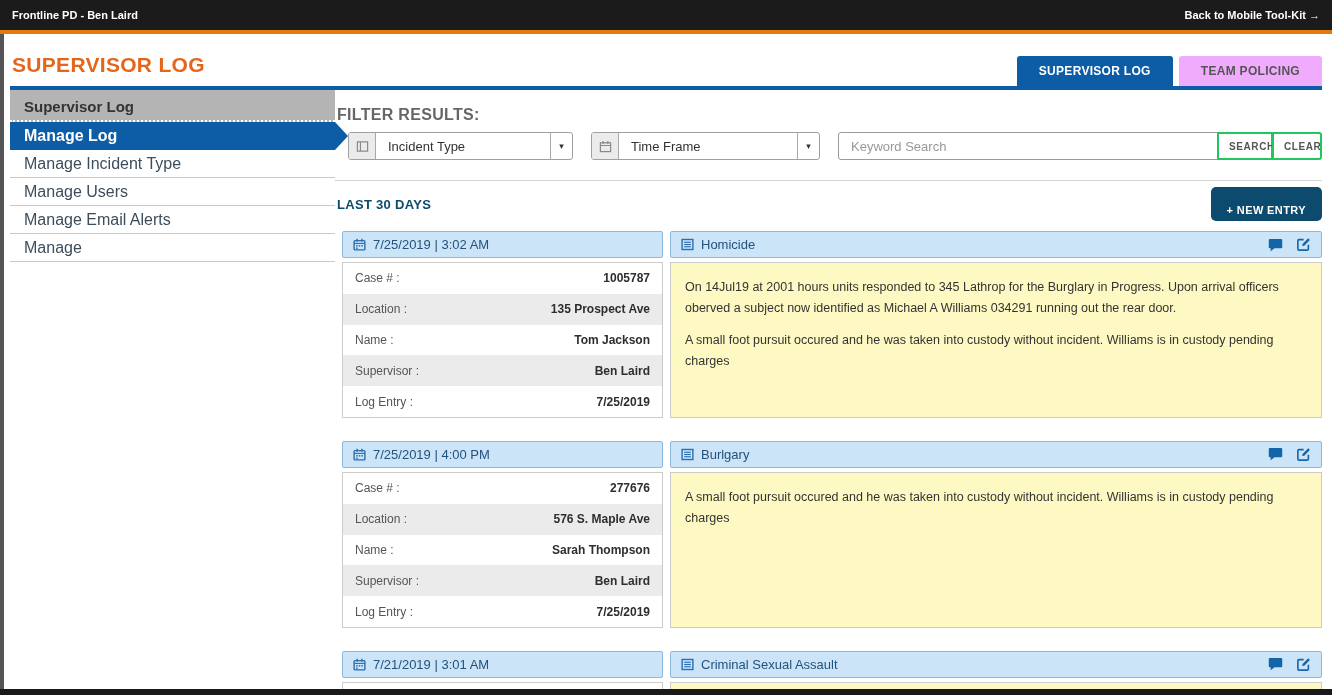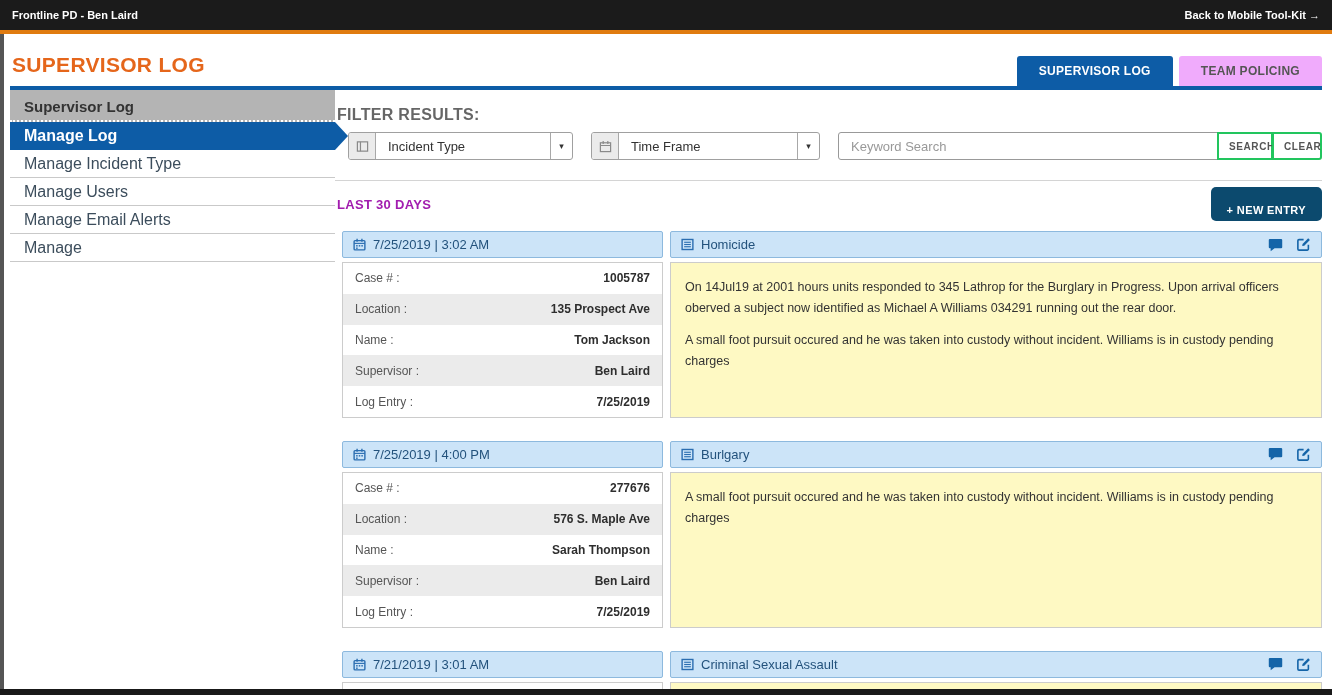--- a/index.html
+++ b/index.html
@@ -46,21 +46,21 @@
   .sel-arrow { width:22px; border-left:1px solid #a8a8a8; display:flex; align-items:center; justify-content:center; font-size:9px; color:#333; }
   .search-group { flex:1; display:flex; height:28px; }
   .search-input { flex:1; border:1px solid #999; border-radius:3px 0 0 3px; padding:0 12px; font-size:13px; color:#333; font-family:"Liberation Sans", sans-serif; outline:none; }
   .search-input::placeholder { color:#999; }
   .btn-flat { border:2px solid #22c55e; background:#fff; color:#555; font-size:10px; font-weight:bold; letter-spacing:.6px; padding:0 10px; cursor:pointer; font-family:"Liberation Sans", sans-serif; }
   .btn-search { margin-left:-1px; width:56px; }
   .btn-clear { margin-left:-1px; width:50px; border-radius:0 3px 3px 0; }
 
   .divider { height:1px; background:#d4d4d4; margin-top:20px; }
   .results-bar { display:flex; align-items:center; justify-content:space-between; margin-top:10px; height:26px; }
-  .range-label { margin-left:2px; color:#a21caf; font-size:13px; font-weight:bold; letter-spacing:.3px; }
+  .range-label { margin-left:2px; color:#0c4a6e; font-size:13px; font-weight:bold; letter-spacing:.3px; }
   .new-entry-btn { background:#0c4a6e; color:#fff; border:none; border-radius:5px; height:25px; padding:17px 16px; font-size:11px; font-weight:bold; letter-spacing:.4px; cursor:pointer; font-family:"Liberation Sans", sans-serif; }
 
   
   .entries { margin:14px 0 0 7px; }
   .entry { display:flex; flex-direction:column; margin-bottom:23px; }
   .entry-row { display:flex; }
   .entry-left { width:321px; flex:0 0 321px; margin-right:7px; display:flex; flex-direction:column; }
   .entry-right { flex:1; display:flex; flex-direction:column; min-width:0; }
   .blue-head { height:27px; background:#cce4f8; border:1px solid #8db9de; border-radius:2px; display:flex; align-items:center; padding:0 10px; color:#23527c; font-size:13px; margin-bottom:4px; }
   .blue-head .hicon { display:flex; align-items:center; margin-right:7px; }

